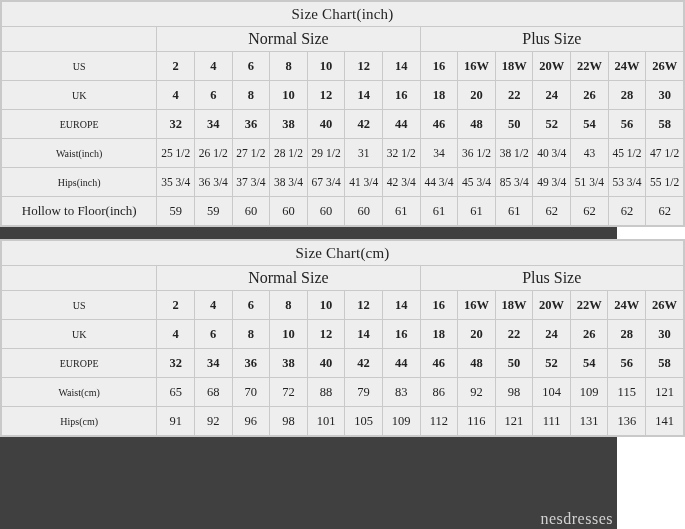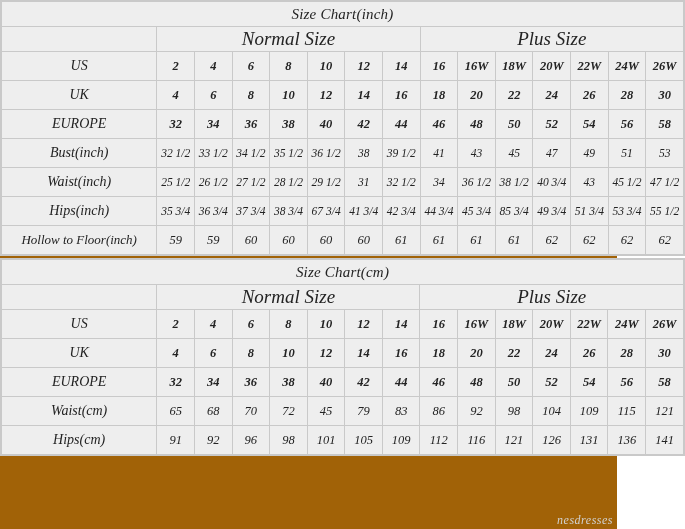--- a/index.html
+++ b/index.html
@@ -11,31 +11,30 @@
     width: 685px;
     height: 529px;
     font-family: "Liberation Serif", serif;
     color: #222222;
     overflow: hidden;
   }
   .page {
     width: 617px;
     height: 529px;
     position: relative;
-    background: #a16207;
-    font-style: italic;
+    background: #404040;
   }
   .chart-block {
     width: 685px;
     box-sizing: border-box;
     background: #eeeeee;
     border: 1px solid #c9c9c9;
   }
   .chart-block.second {
-    margin-top: 2px;
+    margin-top: 12px;
   }
   table.size-table {
     width: 683px;
     border-collapse: collapse;
     table-layout: fixed;
     background: #eeeeee;
   }
   table.size-table td,
   table.size-table th {
     border: 1px solid #c9c9c9;
@@ -44,25 +43,25 @@
     font-weight: normal;
     color: #232323;
     padding: 0;
   }
   .title-cell {
     font-size: 15px;
     height: 24px;
     letter-spacing: 0.2px;
   }
   .group-cell {
-    font-size: 19px;
+    font-size: 16px;
     height: 24px;
   }
   .rowlabel {
-    font-size: 14px;
+    font-size: 10px;
     height: 28px;
     width: 140px;
   }
   .rowlabel.small {
     font-size: 13px;
   }
   .valcell {
     font-size: 12.5px;
     height: 28px;
   }
@@ -76,21 +75,21 @@
   .blank-cell {
     background: #eeeeee;
   }
   
   col.label-col { width: 140px; }
   col.data-col { width: 33.9px; }
   .watermark {
     position: absolute;
     right: 4px;
     bottom: 1px;
-    font-size: 12px;
+    font-size: 16px;
     color: #d2d2d2;
     font-family: "Liberation Serif", serif;
     letter-spacing: 0.5px;
     user-select: none;
   }
 </style>
 </head>
 <body>
 
 <div class="page">
@@ -171,37 +170,20 @@
           <td class="valcell bold">44</td>
           <td class="valcell bold">46</td>
           <td class="valcell bold">48</td>
           <td class="valcell bold">50</td>
           <td class="valcell bold">52</td>
           <td class="valcell bold">54</td>
           <td class="valcell bold">56</td>
           <td class="valcell bold">58</td>
         </tr>
 
-        <tr>
-          <td class="rowlabel">Bust(inch)</td>
-          <td class="valcell tiny">32 1/2</td>
-          <td class="valcell tiny">33 1/2</td>
-          <td class="valcell tiny">34 1/2</td>
-          <td class="valcell tiny">35 1/2</td>
-          <td class="valcell tiny">36 1/2</td>
-          <td class="valcell tiny">38</td>
-          <td class="valcell tiny">39 1/2</td>
-          <td class="valcell tiny">41</td>
-          <td class="valcell tiny">43</td>
-          <td class="valcell tiny">45</td>
-          <td class="valcell tiny">47</td>
-          <td class="valcell tiny">49</td>
-          <td class="valcell tiny">51</td>
-          <td class="valcell tiny">53</td>
-        </tr>
 
         <tr>
           <td class="rowlabel">Waist(inch)</td>
           <td class="valcell tiny">25 1/2</td>
           <td class="valcell tiny">26 1/2</td>
           <td class="valcell tiny">27 1/2</td>
           <td class="valcell tiny">28 1/2</td>
           <td class="valcell tiny">29 1/2</td>
           <td class="valcell tiny">31</td>
           <td class="valcell tiny">32 1/2</td>
@@ -336,21 +318,21 @@
           <td class="valcell bold">58</td>
         </tr>
 
 
         <tr>
           <td class="rowlabel">Waist(cm)</td>
           <td class="valcell">65</td>
           <td class="valcell">68</td>
           <td class="valcell">70</td>
           <td class="valcell">72</td>
-          <td class="valcell">45</td>
+          <td class="valcell">88</td>
           <td class="valcell">79</td>
           <td class="valcell">83</td>
           <td class="valcell">86</td>
           <td class="valcell">92</td>
           <td class="valcell">98</td>
           <td class="valcell">104</td>
           <td class="valcell">109</td>
           <td class="valcell">115</td>
           <td class="valcell">121</td>
         </tr>
@@ -360,21 +342,21 @@
           <td class="valcell">91</td>
           <td class="valcell">92</td>
           <td class="valcell">96</td>
           <td class="valcell">98</td>
           <td class="valcell">101</td>
           <td class="valcell">105</td>
           <td class="valcell">109</td>
           <td class="valcell">112</td>
           <td class="valcell">116</td>
           <td class="valcell">121</td>
-          <td class="valcell">126</td>
+          <td class="valcell">111</td>
           <td class="valcell">131</td>
           <td class="valcell">136</td>
           <td class="valcell">141</td>
         </tr>
 
       </tbody>
     </table>
   </div>
 
   <div class="watermark">nesdresses</div>

